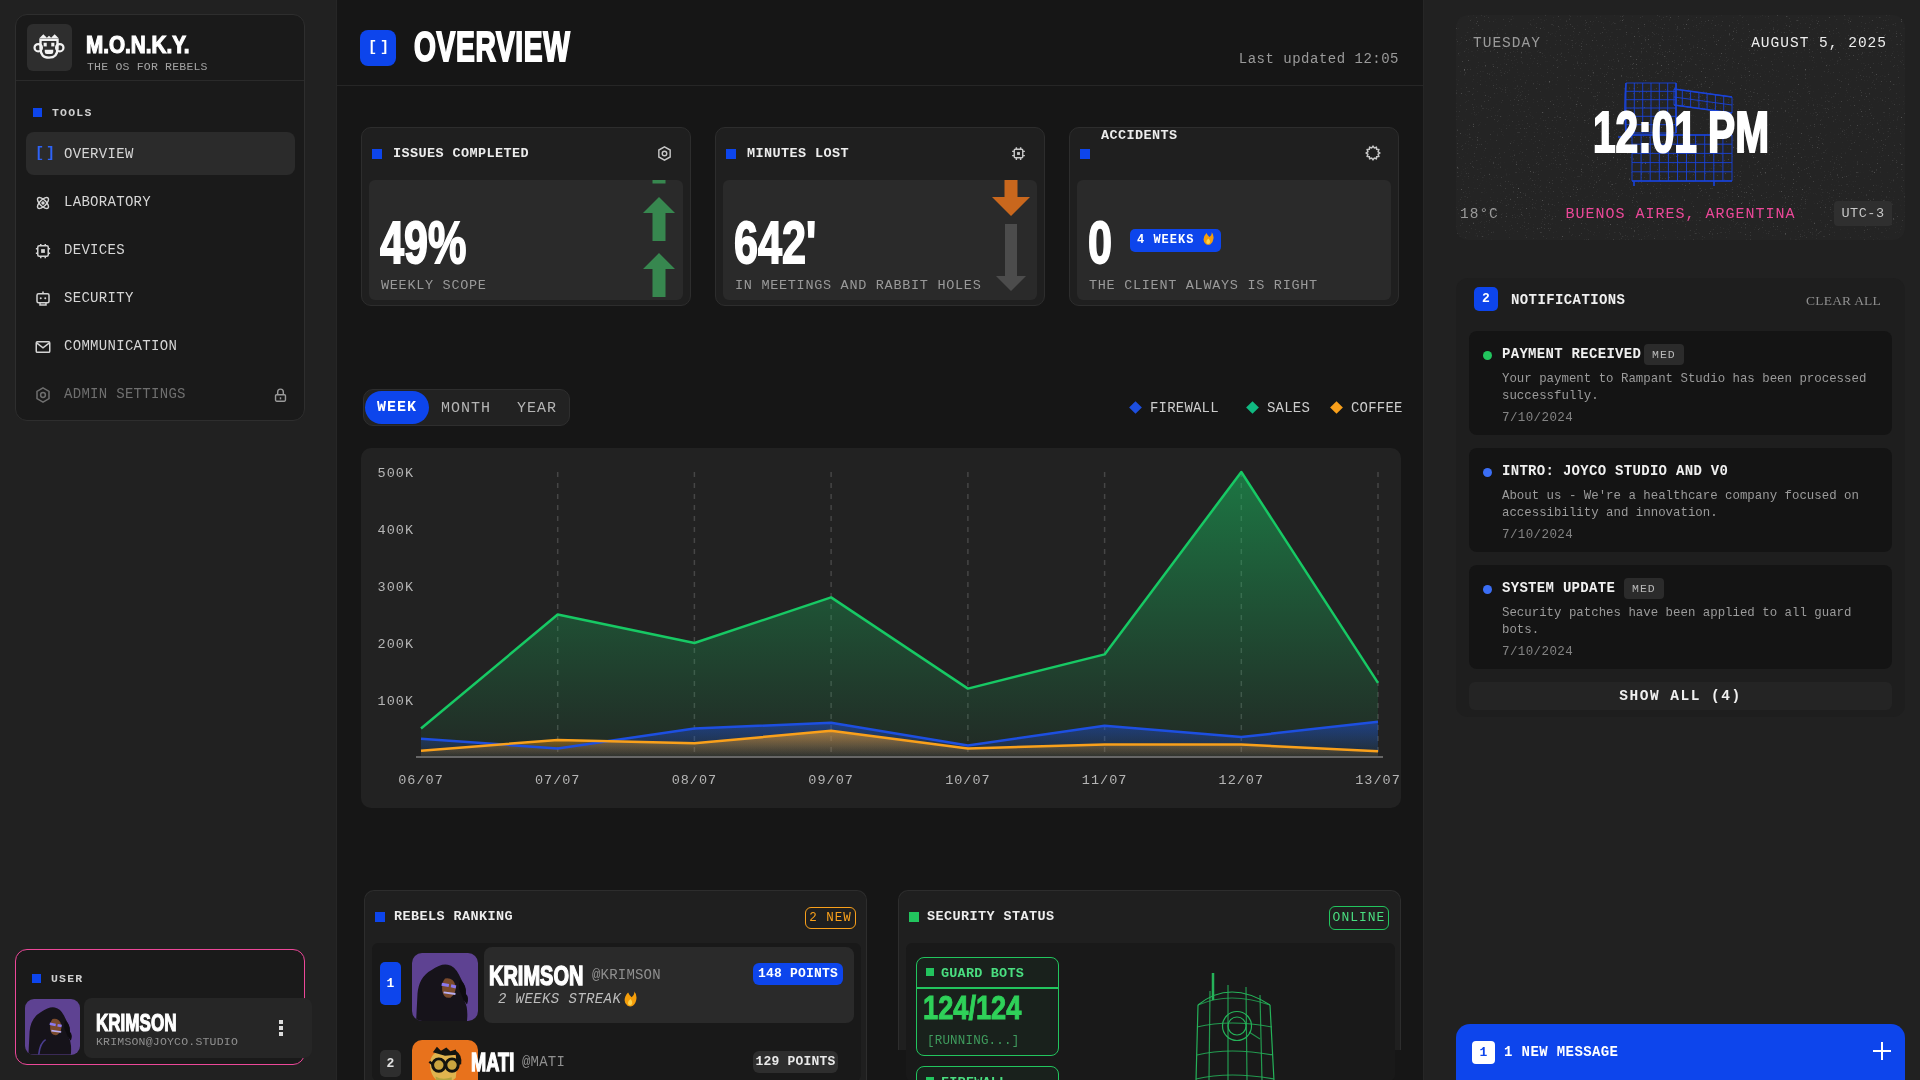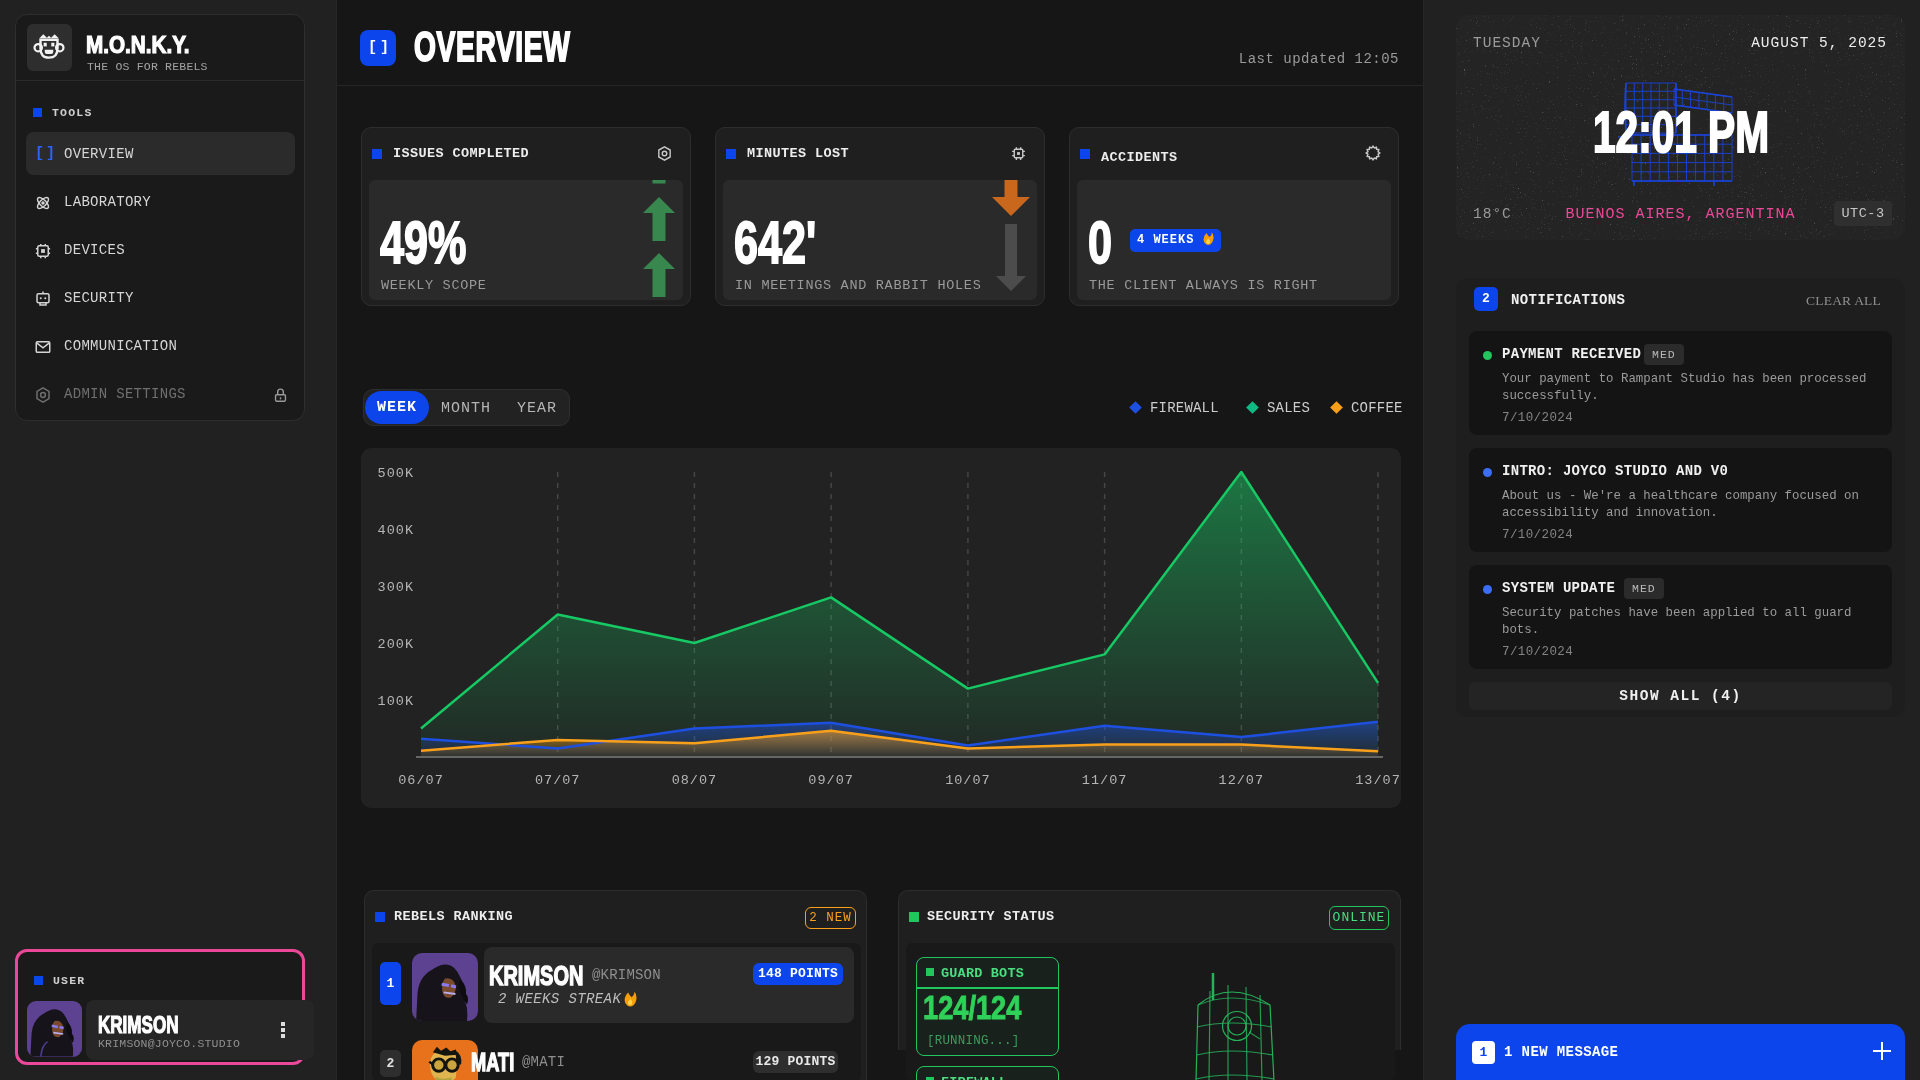--- a/index.html
+++ b/index.html
@@ -4,21 +4,21 @@
 <style>
   * { margin:0; padding:0; box-sizing:border-box; }
   html,body { width:1920px; height:1080px; background:#212121; overflow:hidden; }
   body { font-family:"Liberation Mono", monospace; color:#e8e8e8; -webkit-font-smoothing:antialiased; }
   #app { position:relative; width:1920px; height:1080px;padding-left:29px; }
   .abs { position:absolute; }
   .mono { font-family:"Liberation Mono", monospace; }
   .disp { font-family:"Liberation Sans", sans-serif; font-weight:bold; }
   
   #sidebar { left:15px; top:14px; width:290px; height:407px; background:#1a1a1a; border:1px solid #2e2e2e; border-radius:12px; }
-  #userpanel { left:15px; top:949px; width:290px; height:116px; background:#1a1a1a; border:3px solid #ec4899; border-radius:12px; }
+  #userpanel { left:15px; top:949px; width:290px; height:116px; background:#1a1a1a; border:1px solid #ec4899; border-radius:12px; }
   
   #main { left:336px; top:0; width:1088px; height:1080px; background:#161616; border-left:1px solid #262626; border-right:1px solid #262626; }
   .card { position:absolute; background:#1f1f1f; border:1px solid #2d2d2d; border-radius:10px; }
   
   #clock { left:1456px; top:15px; width:449px; height:225px; background:#242424; border-radius:12px; overflow:hidden; }
   #notif { left:1456px; top:278px; width:449px; height:439px; background:#1e1e1e; border-radius:12px; }
   #msgbar { left:1456px; top:1024px; width:449px; height:56px; background:#0d45ec; border-radius:14px 14px 0 0; }
   .nav-t { font-size:14px; color:#d6d6d6; letter-spacing:0.3px; }
   .hdr-sq { position:absolute; width:10px; height:10px; background:#0d45ec; }
   .card-title { position:absolute; font-family:"Liberation Mono", monospace; font-size:13.5px; color:#ededed; letter-spacing:0.4px; font-weight:bold; white-space:nowrap; }
@@ -145,21 +145,21 @@
         <svg class="abs" width="40" height="120" viewBox="0 0 40 120" style="left:268px;top:0;">
           <path d="M20 36 l-19 -19 h12.5 v-22 h13 v22 h12.5 z" fill="#c9671d"></path>
           <path d="M20 111 l-15 -15 h9 v-52 h12 v52 h9 z" fill="#4c4c4c"></path>
           <path d="M20 162 l-15 -15 h9 v-22 h12 v22 h9 z" fill="#c9671d"></path>
         </svg>
       </div>
     </div>
 
     <div class="card" style="left:732px;top:127px;width:330px;height:179px;">
       <div class="hdr-sq" style="left:10px;top:21px;"></div>
-      <div class="card-title" style="left:31px;top:22px;">ACCIDENTS</div>
+      <div class="card-title" style="left:31px;top:0;">ACCIDENTS</div>
       <svg class="abs" width="18" height="18" viewBox="0 0 24 24" style="right:16px;top:16px;" fill="none" stroke="#c8c8c8" stroke-width="2">
         <path d="M12 3l1.8 2.2 2.7-.9.4 2.8 2.8.4-.9 2.7L21 12l-2.2 1.8.9 2.7-2.8.4-.4 2.8-2.7-.9L12 21l-1.8-2.2-2.7.9-.4-2.8-2.8-.4.9-2.7L3 12l2.2-1.8L4.3 7.5l2.8-.4.4-2.8 2.7.9z"></path>
       </svg>
       <div class="abs" style="left:7px;top:52px;width:314px;height:120px;background:#2a2a2a;border-radius:6px;overflow:hidden;">
         <div class="big-num" style="left:11px;top:28px;font-size:60px;transform:scale(0.72,1);transform-origin:0 0;">0</div>
         <div class="abs" style="left:53px;top:49px;height:23px;background:#0d45ec;border-radius:5px;padding:0 7px;line-height:23px;font-size:12px;color:#fff;font-weight:bold;letter-spacing:1px;white-space:nowrap;">4 WEEKS <span style="display:inline-block;width:11px;height:13px;vertical-align:-2px;"><svg width="11" height="13" viewBox="0 0 11 13">
                 <path d="M3.5 1 Q4.5 3.5 6.5 5 Q9.5 2.5 8.5 0 Q11 2.5 10.5 6.5 Q10 10.5 7.5 12.2 Q5.5 13.5 3 12.2 Q0.5 10.5 0.5 7.5 Q0.5 4 3.5 1Z" fill="#f59e0b"></path>
                 <path d="M5.5 6.5 Q7.5 8.5 7 10.2 Q6.5 12 5.2 12 Q3.5 11.8 3.3 10.2 Q3.1 8.3 5.5 6.5Z" fill="#fcd34d"></path>
               </svg></span></div>
         <div class="sub-t" style="left:12px;top:98px;">THE CLIENT ALWAYS IS RIGHT</div>
@@ -324,21 +324,21 @@
 
     <svg class="abs" width="132" height="112" viewBox="0 0 132 112" style="left:158px;top:60px;" fill="none" stroke="#1a43d8" stroke-width="1">
       <path d="M12.0 8.0 L12.0 58.0 M20.3 8.0 L20.3 58.0 M28.7 8.0 L28.7 58.0 M37.0 8.0 L37.0 58.0 M45.3 8.0 L45.3 58.0 M53.7 8.0 L53.7 58.0 M62.0 8.0 L62.0 58.0 M12.0 8.0 L62.0 8.0 M12.0 16.3 L62.0 16.3 M12.0 24.7 L62.0 24.7 M12.0 33.0 L62.0 33.0 M12.0 41.3 L62.0 41.3 M12.0 49.7 L62.0 49.7 M12.0 58.0 L62.0 58.0" opacity="0.9"></path>
       <path d="M18.0 60.0 L18.0 106.0 M27.1 60.0 L27.1 106.0 M36.2 60.0 L36.2 106.0 M45.3 60.0 L45.3 106.0 M54.4 60.0 L54.4 106.0 M63.5 60.0 L63.5 106.0 M72.5 60.0 L72.5 106.0 M81.6 60.0 L81.6 106.0 M90.7 60.0 L90.7 106.0 M99.8 60.0 L99.8 106.0 M108.9 60.0 L108.9 106.0 M118.0 60.0 L118.0 106.0 M18.0 60.0 L118.0 60.0 M18.0 69.2 L118.0 69.2 M18.0 78.4 L118.0 78.4 M18.0 87.6 L118.0 87.6 M18.0 96.8 L118.0 96.8 M18.0 106.0 L118.0 106.0" opacity="0.9"></path>
       <path d="M60.0 14.0 L60.0 30.0 M68.3 15.1 L68.3 31.1 M76.6 16.3 L76.6 32.3 M84.9 17.4 L84.9 33.4 M93.1 18.6 L93.1 34.6 M101.4 19.7 L101.4 35.7 M109.7 20.9 L109.7 36.9 M118.0 22.0 L118.0 38.0 M60 14.0 L118 22.0 M60 22.0 L118 30.0 M60 30.0 L118 38.0" opacity="0.9"></path>
       <path d="M12 8 Q10 30 12 58 M62 8 L62 58 M18 60 L118 60 M18 106 L118 106" stroke-width="1.6"></path>
       <path d="M60 14 L118 22 M60 30 L118 38" stroke-width="1.4"></path>
       <path d="M4 62 L18 62 M20 106 L20 111 M100 106 L100 111" stroke-width="1.6"></path>
     </svg>
     <div class="abs disp" style="left:50%;top:119px;font-size:58px;color:#fff;-webkit-text-stroke:2.2px #fff;transform:translate(-50%,-54%) scale(0.7,1);letter-spacing:0px;white-space:nowrap;">12:01 PM</div>
-    <div class="abs mono" style="left:17px;top:191px;font-size:14.5px;color:#9a9a9a;letter-spacing:1px;">18°C</div>
+    <div class="abs mono" style="left:4px;top:191px;font-size:14.5px;color:#9a9a9a;letter-spacing:1px;">18°C</div>
     <div class="abs mono" style="left:50%;top:191px;transform:translateX(-50%);font-size:15px;color:#ec4899;letter-spacing:1px;white-space:nowrap;">BUENOS AIRES, ARGENTINA</div>
     <div class="abs mono" style="right:13px;top:186px;width:58px;height:25px;background:#2f2f2f;border-radius:4px;font-size:13.5px;color:#c8c8c8;text-align:center;line-height:25px;letter-spacing:0.5px;">UTC-3</div>
   </div>
   <div id="notif" class="abs">
     <div class="abs" style="left:18px;top:9px;width:24px;height:24px;background:#0d45ec;border-radius:5px;color:#fff;font-size:13px;font-weight:bold;text-align:center;line-height:24px;">2</div>
     <div class="abs mono" style="left:55px;top:14px;font-size:14px;color:#f0f0f0;font-weight:bold;letter-spacing:0.4px;">NOTIFICATIONS</div>
     <div class="abs mono" style="right:24px;top:15px;font-size:13.5px;color:#8f8f8f;letter-spacing:0.2px;font-family:Liberation Serif, serif;">CLEAR ALL</div>
     <div class="abs" style="left:13px;top:53px;width:423px;height:104px;background:#141414;border-radius:8px;">
       <span style="position:absolute;left:14px;top:20px;width:9px;height:9px;background:#22c55e;border-radius:50%;"></span>
       <span class="mono" style="position:absolute;left:33px;top:15px;font-size:14px;color:#f0f0f0;font-weight:bold;letter-spacing:0.3px;">PAYMENT RECEIVED</span>

